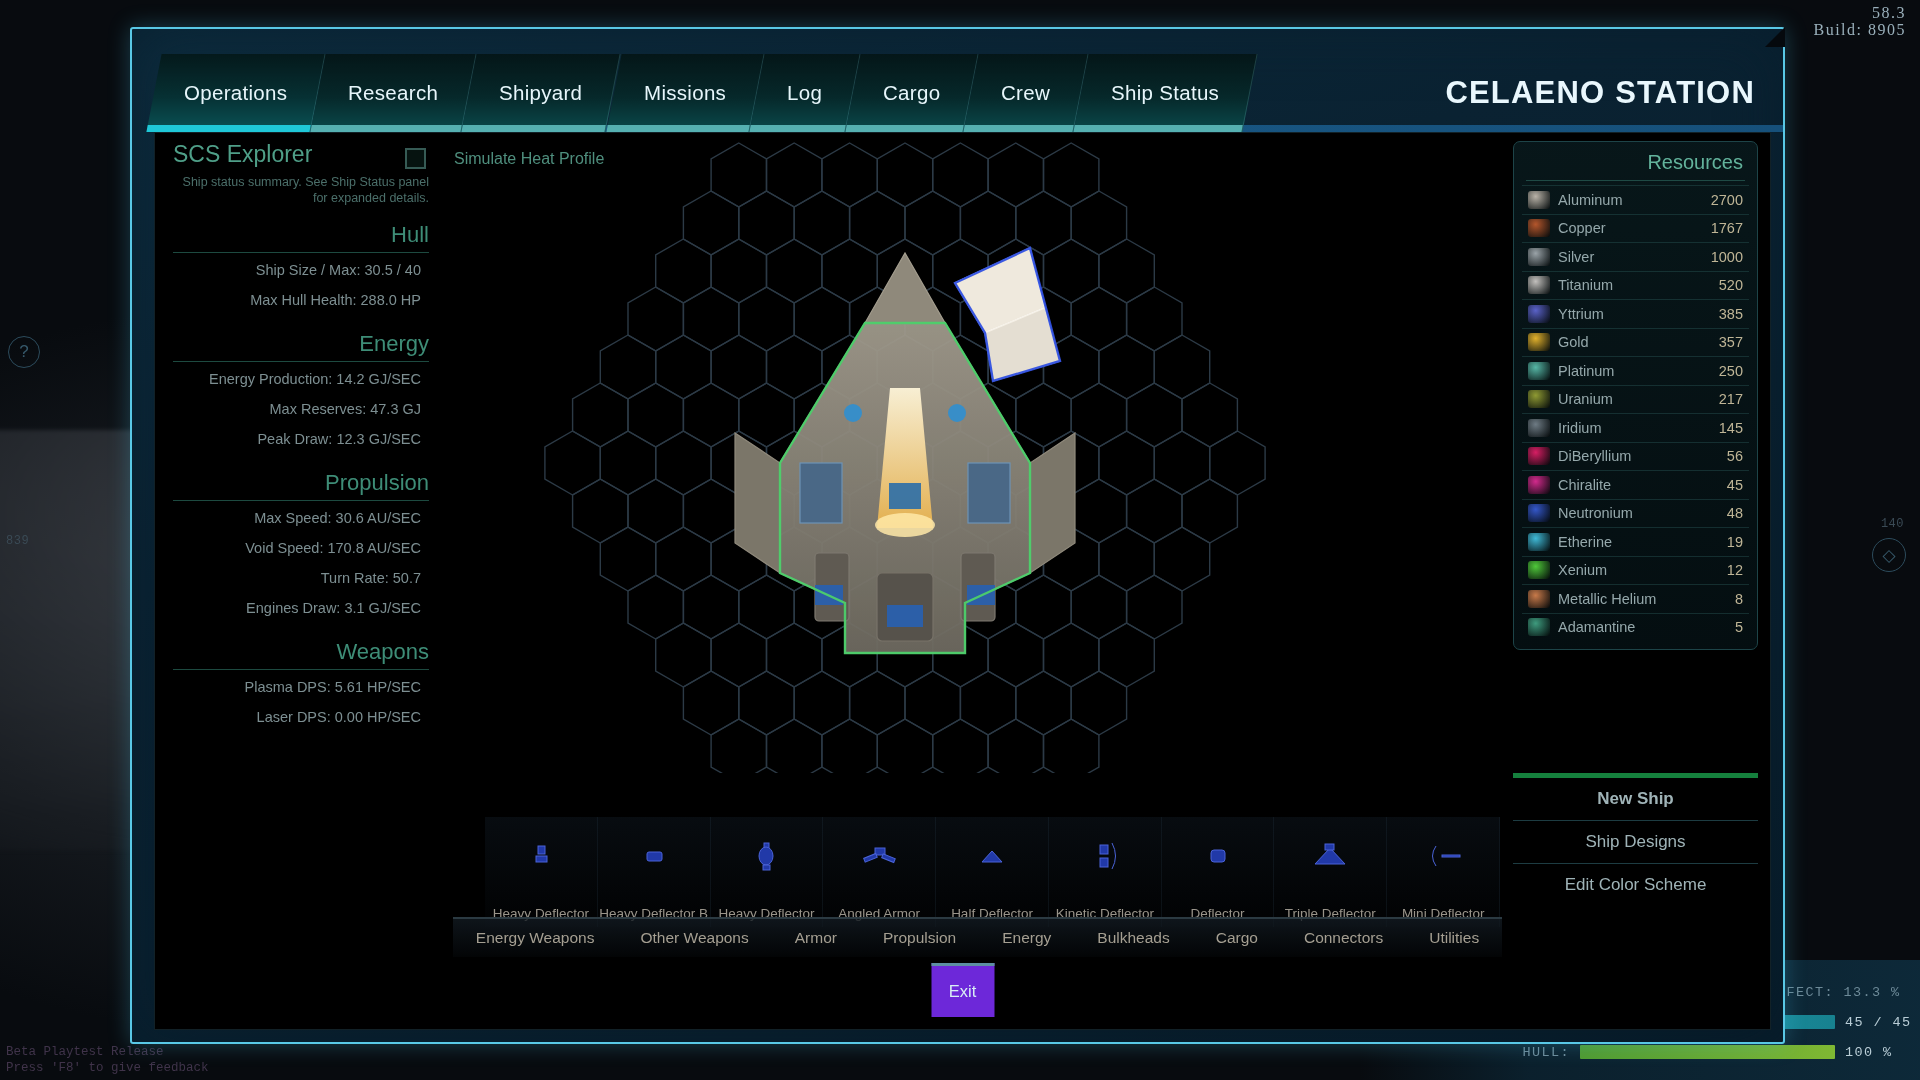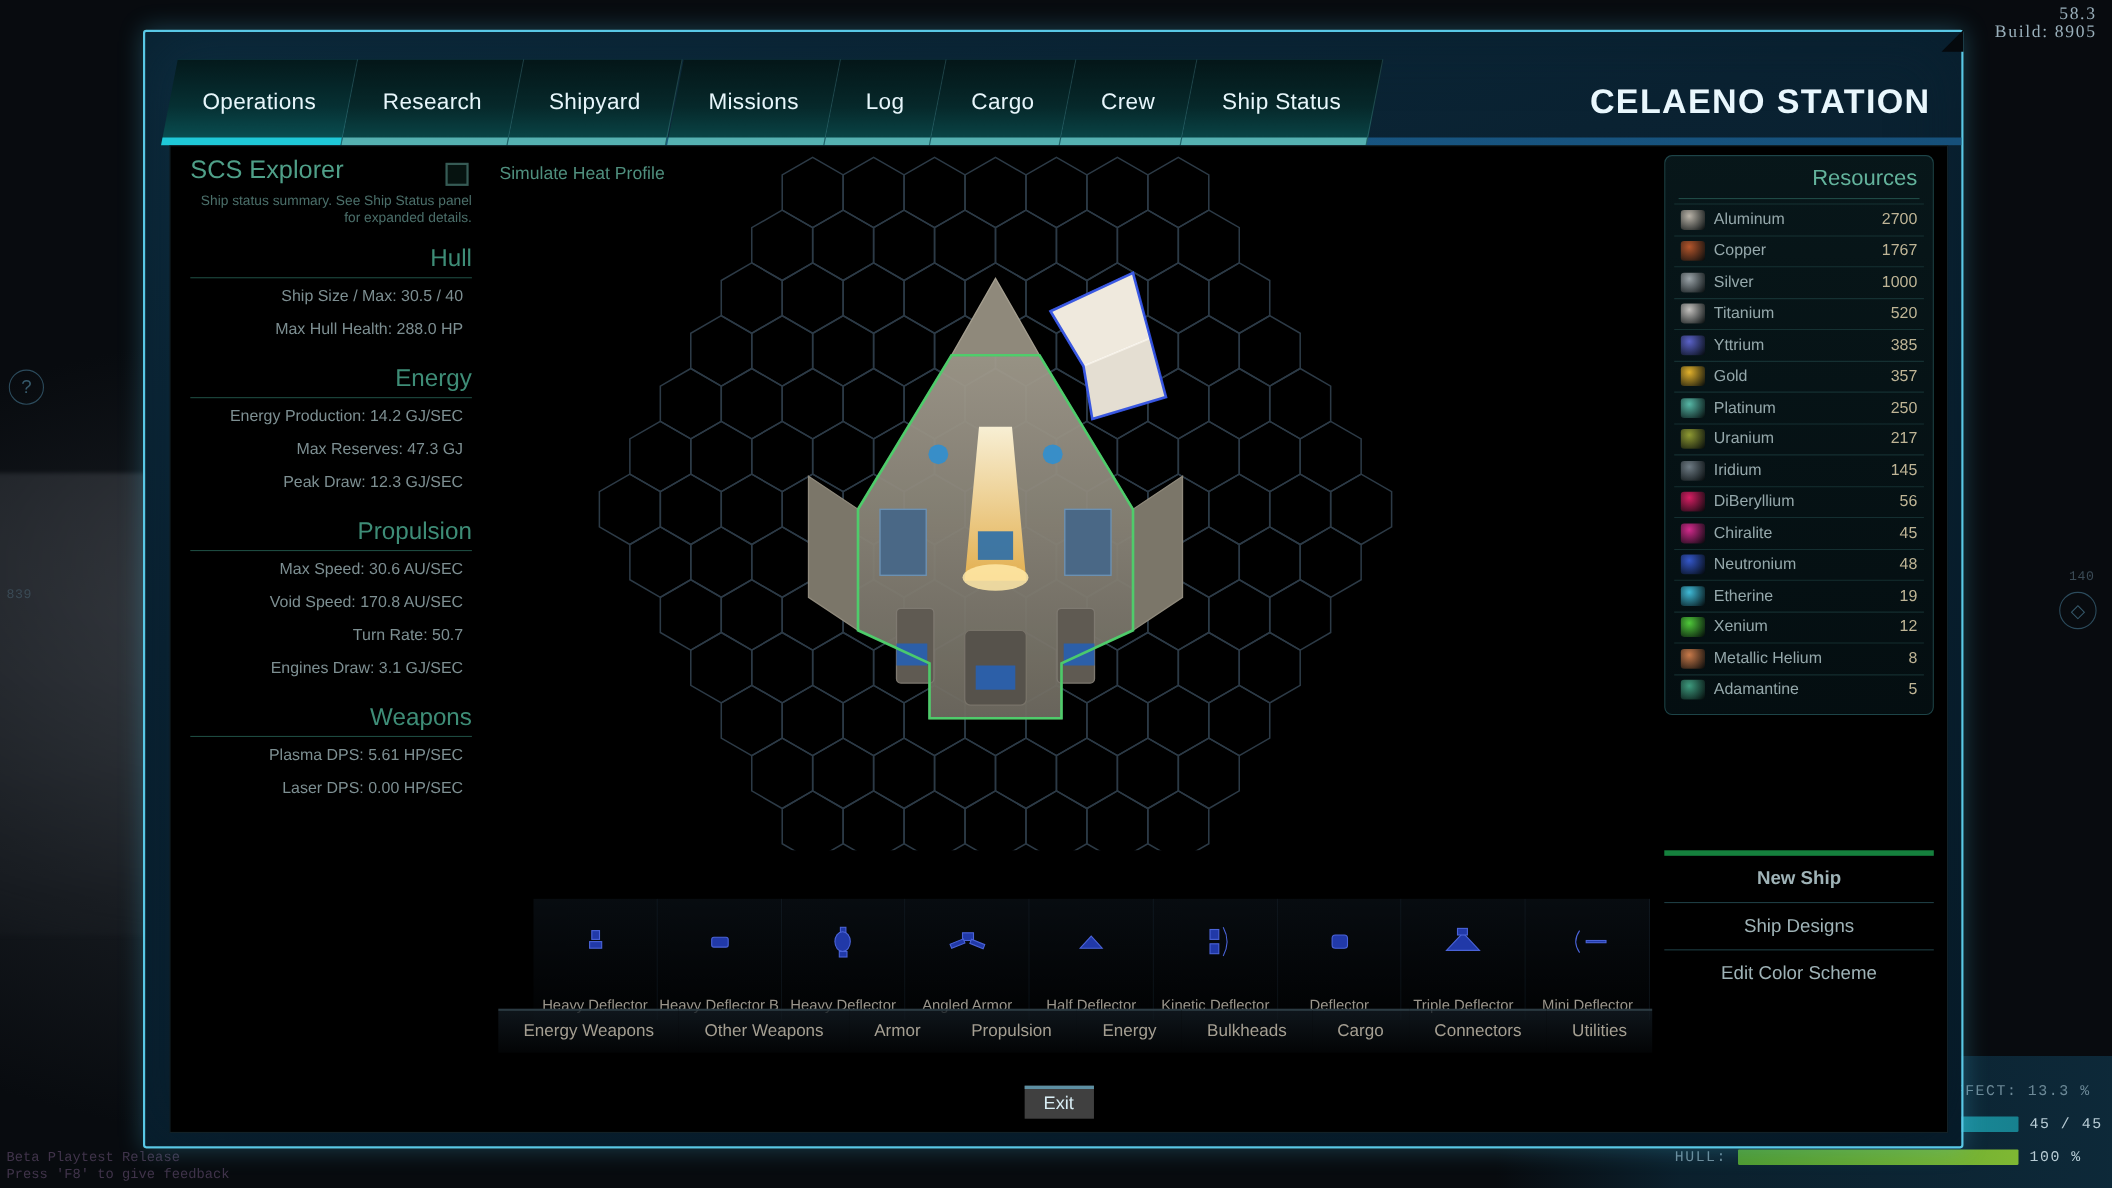--- a/index.html
+++ b/index.html
@@ -183,22 +183,22 @@
   .cat {
     padding: 10px 23px; color: #a59f92; font-size: 15.5px; cursor: pointer;
     border-top: 2px solid #2b3a42;
     background: linear-gradient(to bottom, rgba(18,26,33,.8), rgba(8,12,16,.35));
     white-space: nowrap;
   }
 
   
   .exit-btn {
     position: absolute; left: 50%; transform: translateX(-50%); bottom: 12px;
-    width: 63px; padding: 4px 0; text-align: center;
-    background: #404040; border-top: 3px solid #5d8fa2;
+    width: 63px; padding: 16px 0; text-align: center;
+    background: #6d28d9; border-top: 3px solid #5d8fa2;
     color: #d9eef5; font-size: 16.5px; cursor: pointer;
   }
 </style>
 </head>
 <body>
 
 <div id="root">
 
   <div class="bg">
     <div class="bg-planet"></div>

